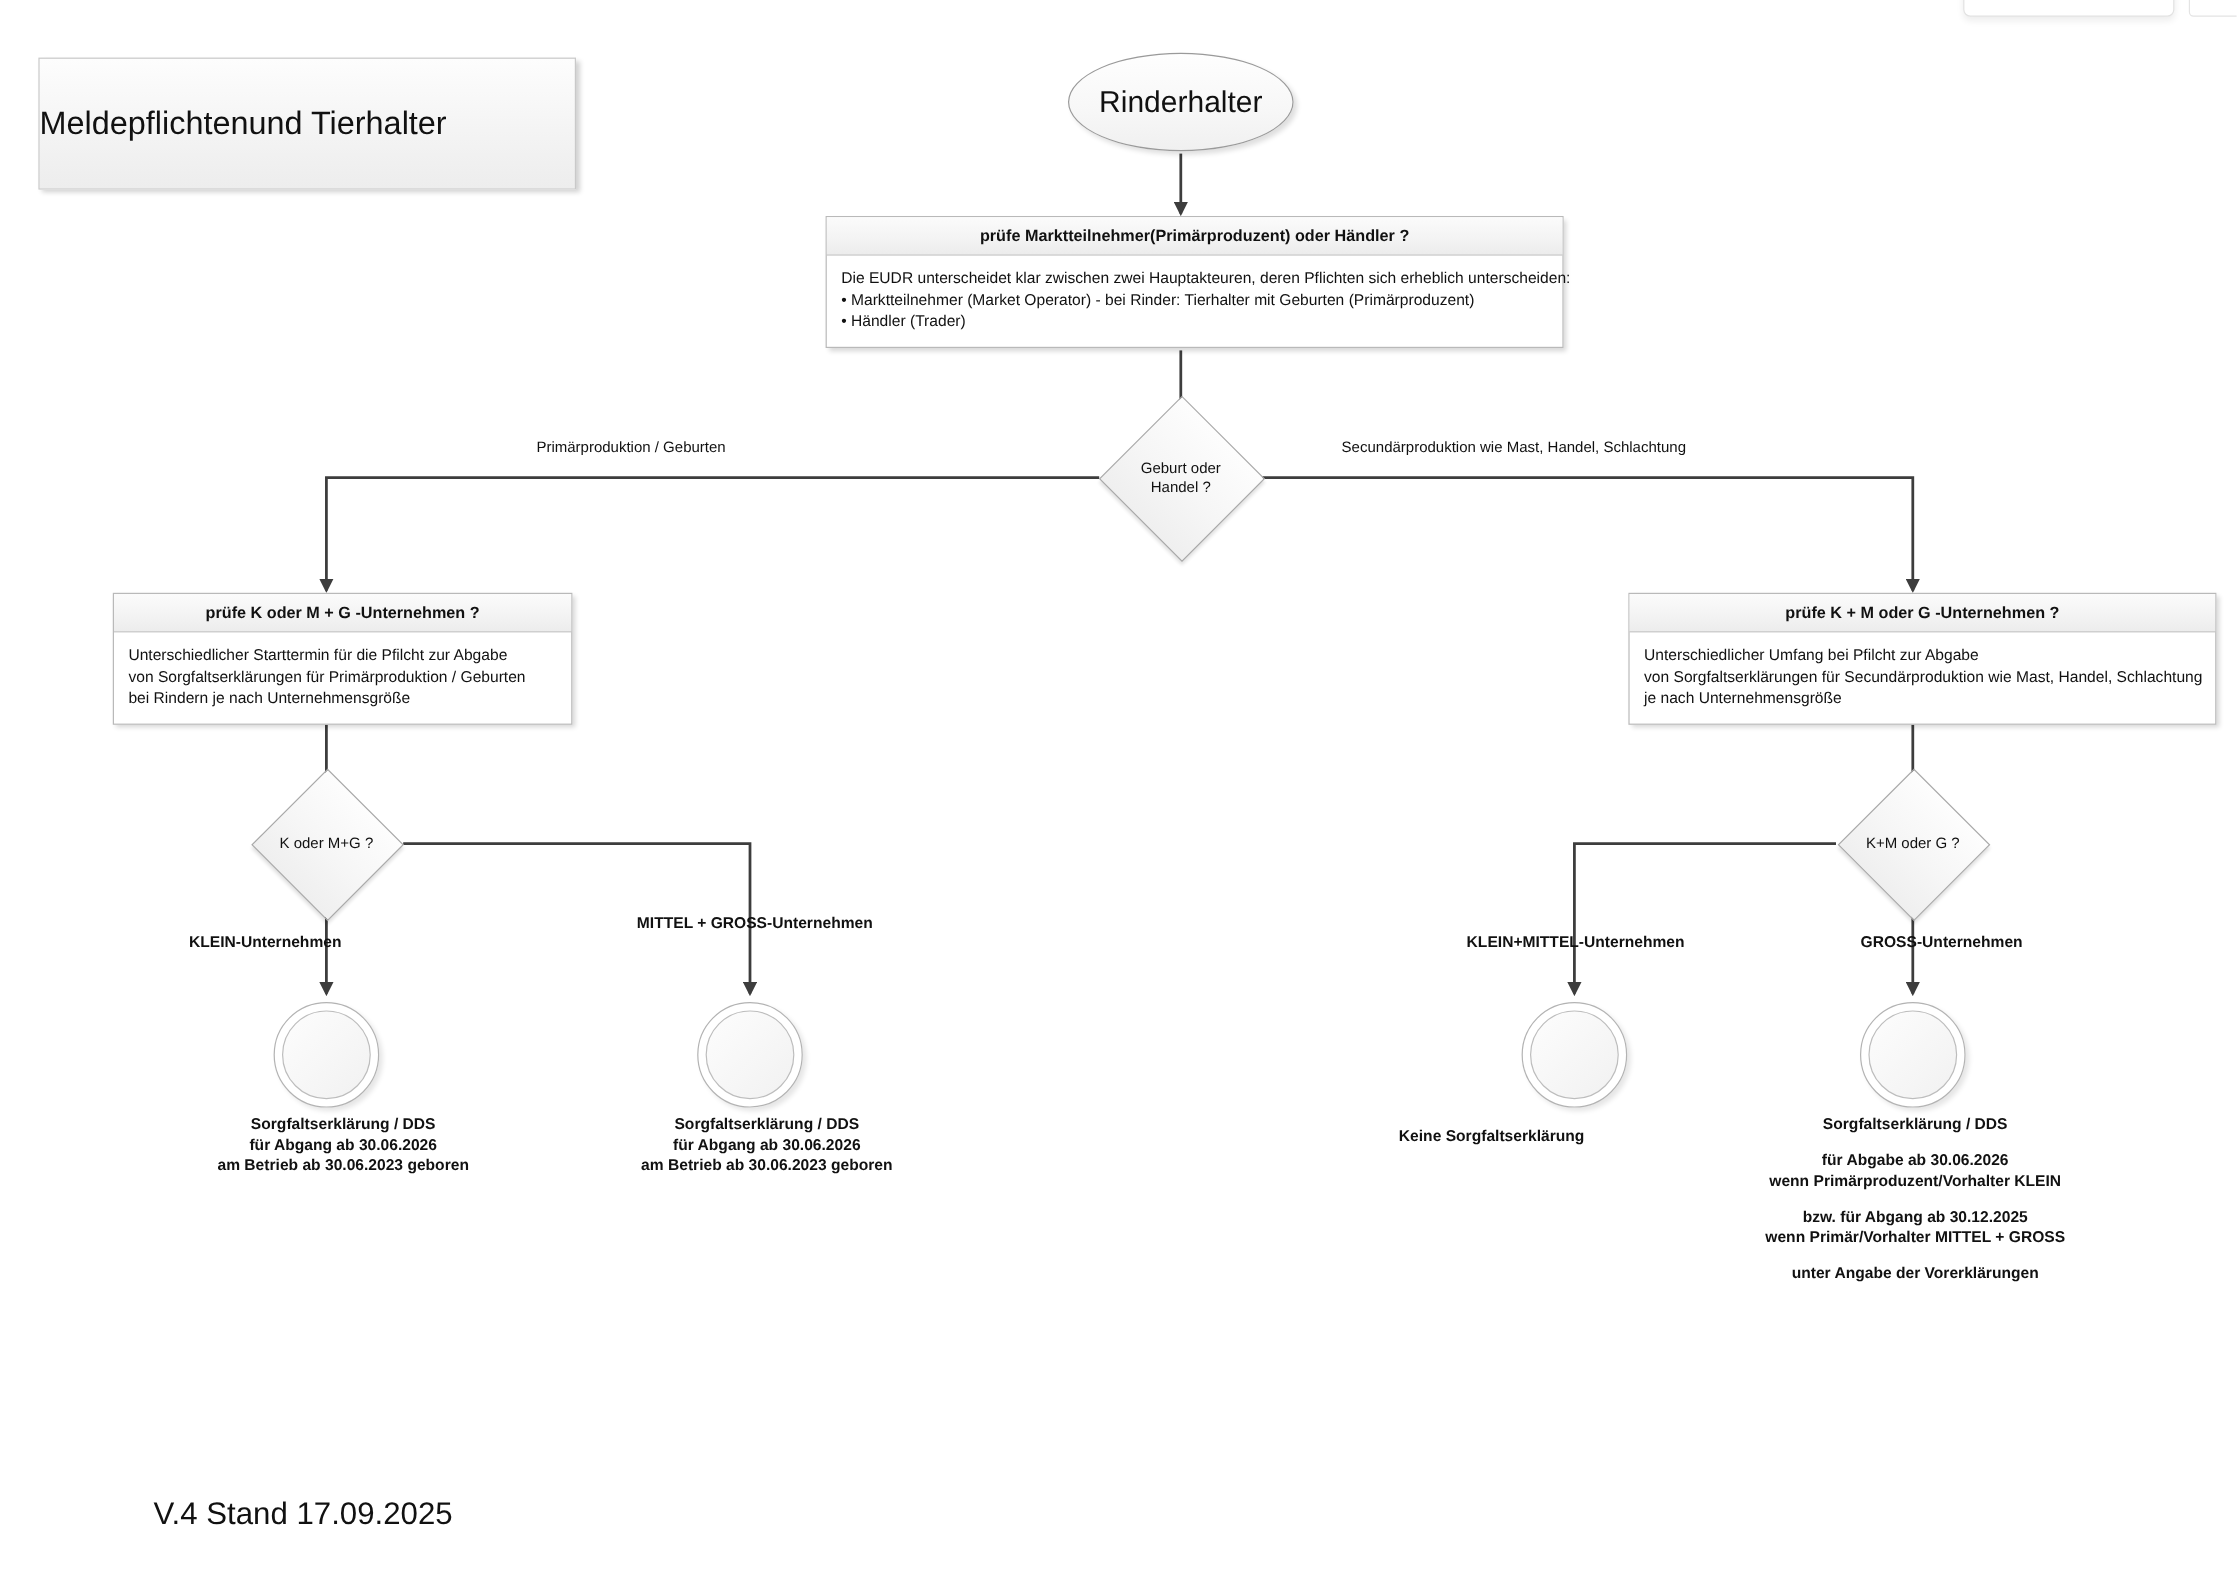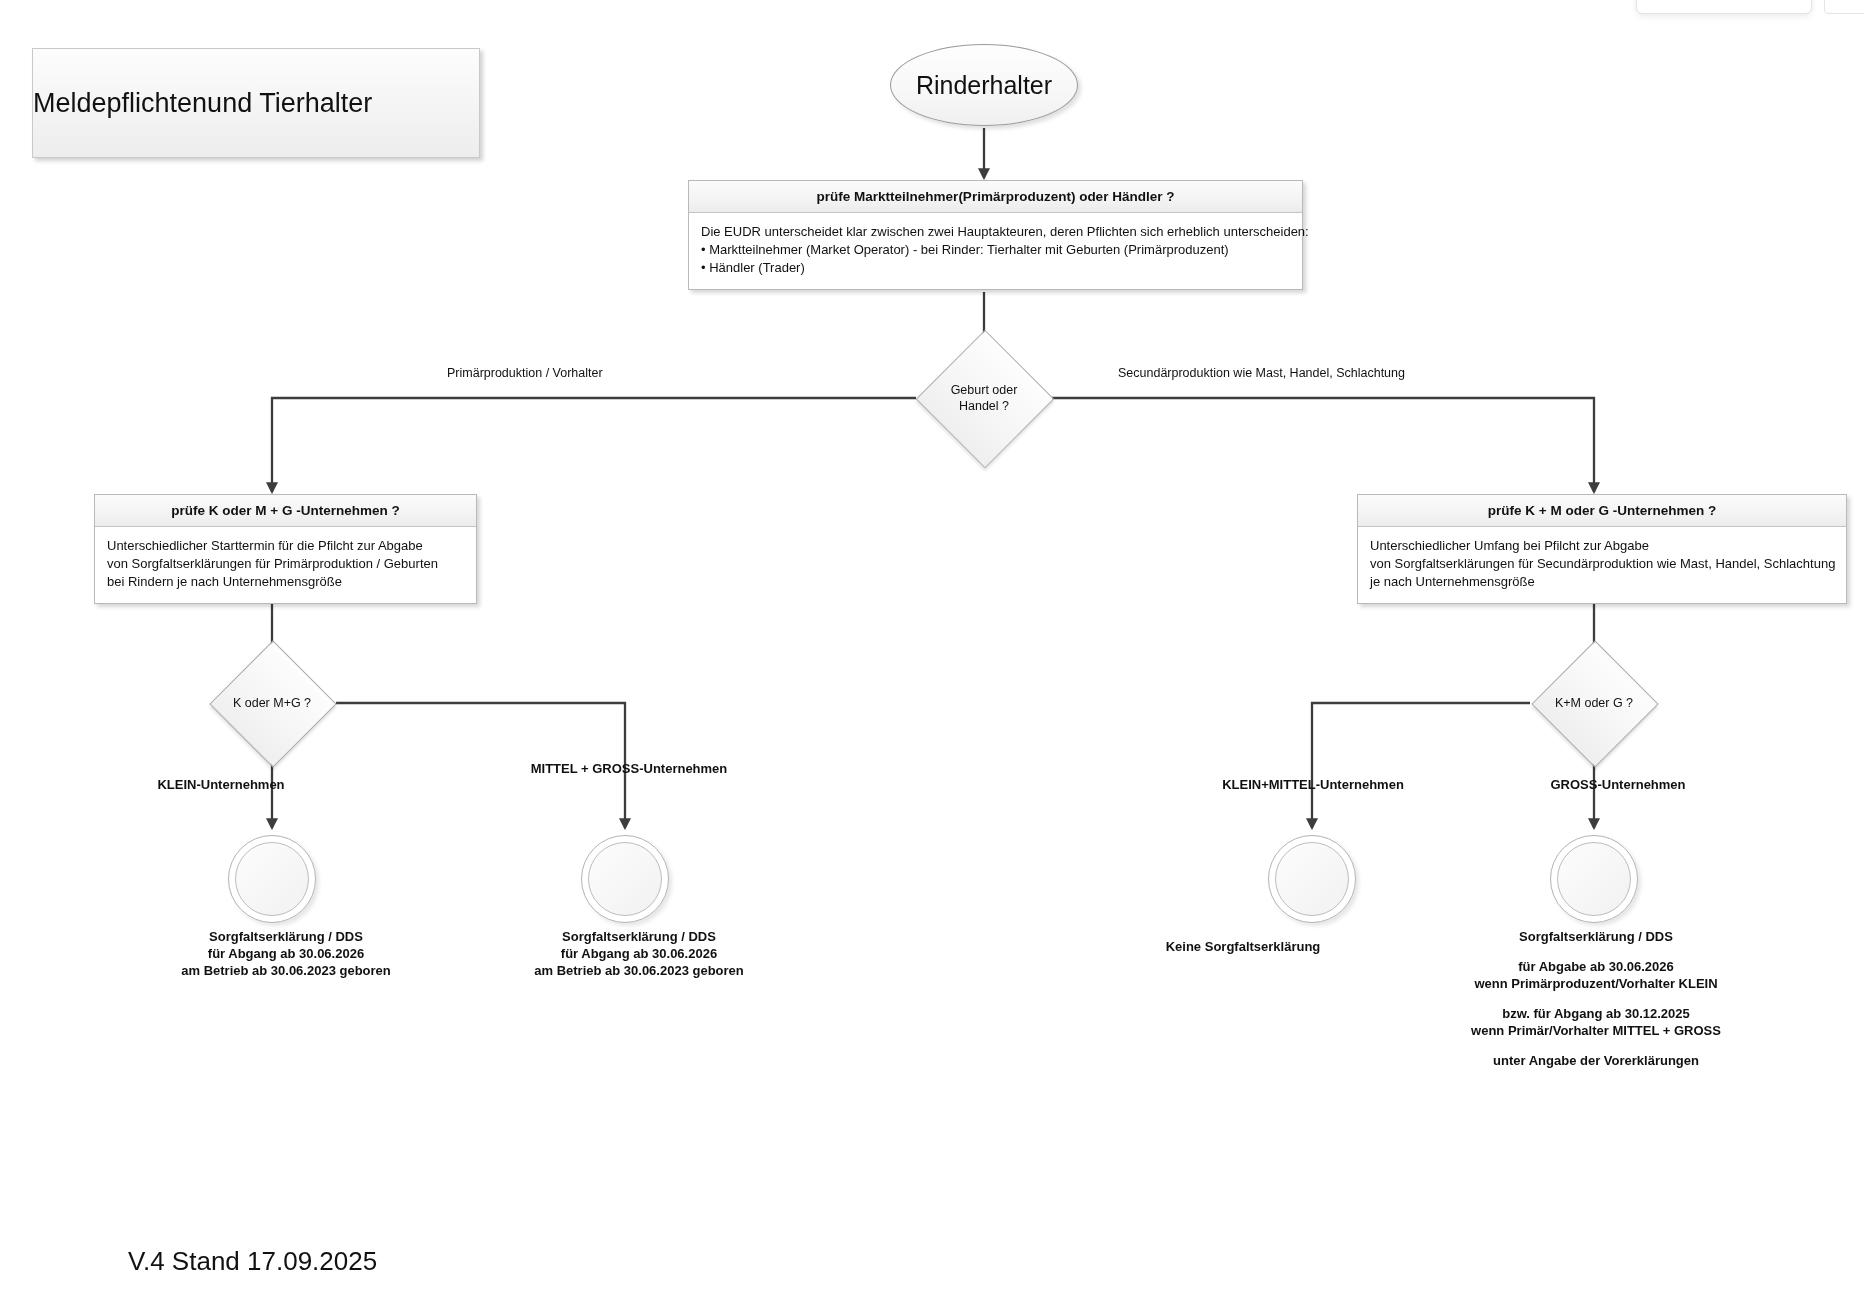--- a/index.html
+++ b/index.html
@@ -220,21 +220,21 @@
   </div>
 
   <div class="abs diamond-wrap" style="left:936px; top:350px; width:96px; height:96px;">
     <div class="diamond-shape"></div>
     <div class="diamond-label">
       <div>Geburt oder</div>
       <div>Handel ?</div>
     </div>
   </div>
 
-  <div class="abs edge-label" style="left:447px; top:366px;">Primärproduktion / Vorhalter</div>
+  <div class="abs edge-label" style="left:447px; top:366px;">Primärproduktion / Geburten</div>
   <div class="abs edge-label" style="left:1118px; top:366px;">Secundärproduktion wie Mast, Handel, Schlachtung</div>
 
   <div class="abs proc-box" style="left:94px; top:494px; width:383px;">
     <div class="hdr">prüfe K oder M + G -Unternehmen ?</div>
     <div class="body">
       <div class="ln">Unterschiedlicher Starttermin für die Pfilcht zur Abgabe</div>
       <div class="ln">von Sorgfaltserklärungen für Primärproduktion / Geburten</div>
       <div class="ln">bei Rindern je nach Unternehmensgröße</div>
     </div>
   </div>

